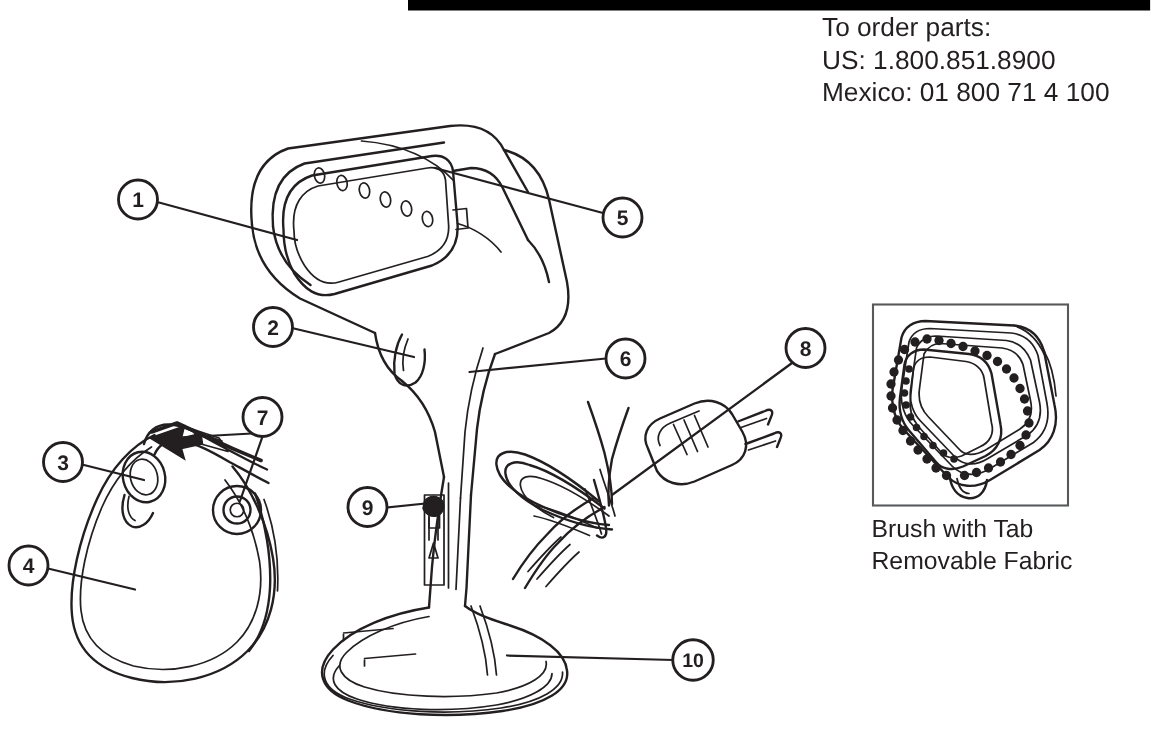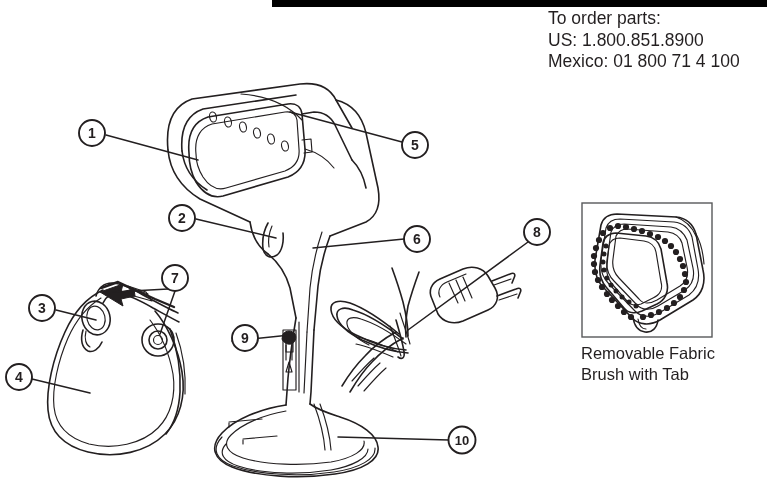--- a/index.html
+++ b/index.html
@@ -421,17 +421,17 @@
 
       <path class="ln" d="M633,317 C634,325 638,331 645,332 C652,333 657,328 658,320"></path>
       <path class="ln-thin" d="M638,319 C639,325 642,329 646,329"></path>
 
       <path class="ln-thin" d="M696,234 C700,241 703,252 704,264"></path>
       <path class="ln-thin" d="M676,217 C685,220 692,227 696,236"></path>
     </g>
   </svg>
 
   <div id="inset-caption">
+    <div>Brush with Tab</div>
     <div>Removable Fabric</div>
-    <div>Brush with Tab</div>
   </div>
 
 </div>
 
 </body></html>

